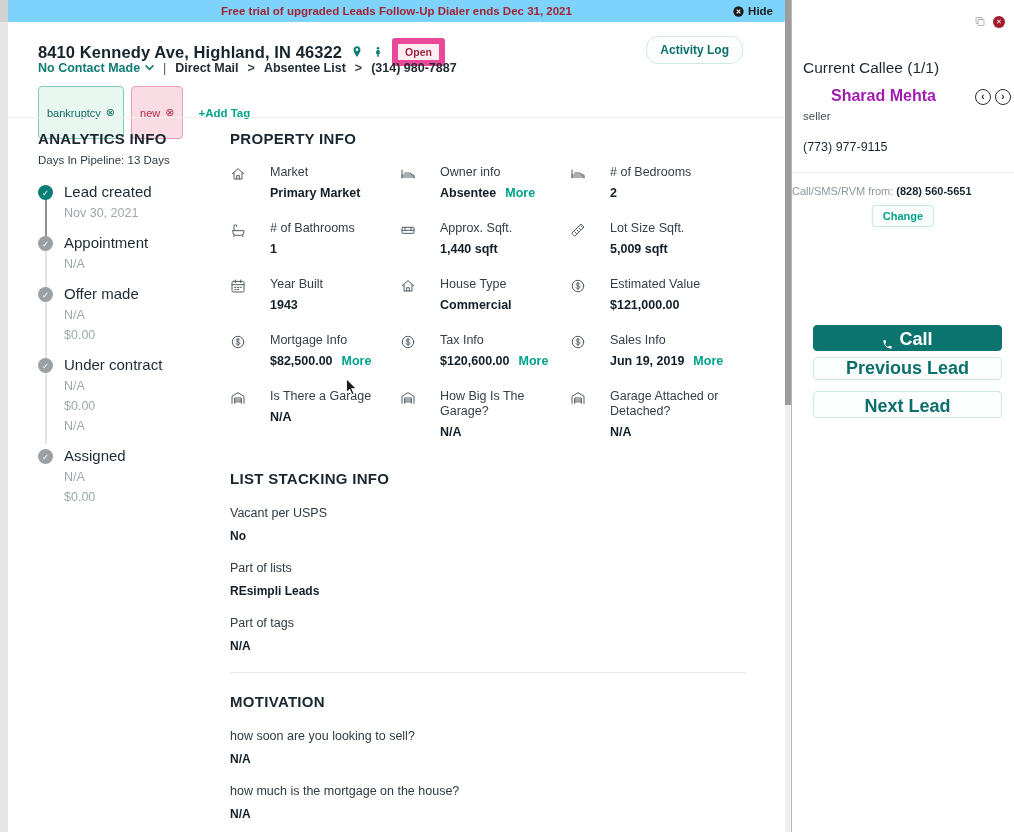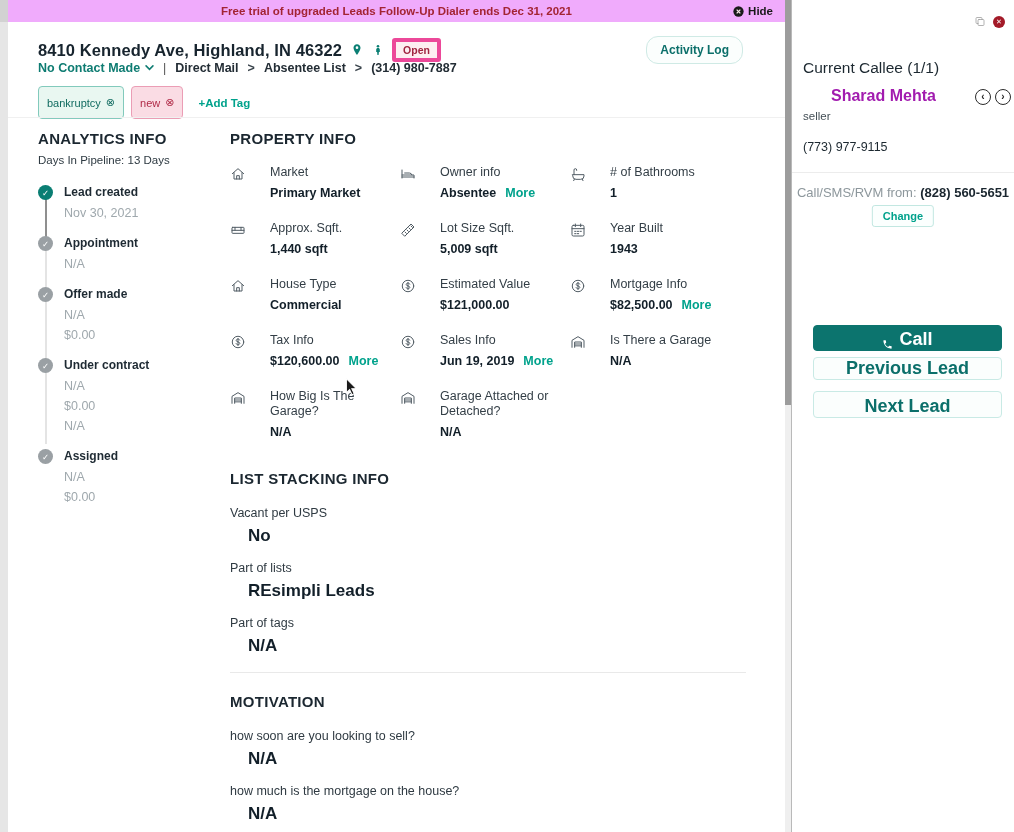--- a/index.html
+++ b/index.html
@@ -7,79 +7,79 @@
     font-family:"Liberation Sans","DejaVu Sans",sans-serif; }
   .page { position:relative; width:1014px; height:832px; background:#fff; overflow:hidden; }
 
   
   .left-strip { position:absolute; left:0; top:0; width:8px; height:832px; background:#e6e6e6; }
   .left-strip .top { position:absolute; top:0; left:0; width:8px; height:22px; background:#d2d2d2; }
 
   
   .main { position:absolute; left:8px; top:0; width:777px; height:832px; background:#fff; }
 
-  .banner { position:absolute; left:0; top:0; width:777px; height:22px; background:#f0abfc;
+  .banner { position:absolute; left:0; top:0; width:777px; height:22px; background:#7dd3fc;
     display:flex; align-items:center; justify-content:center; }
   .banner-text { color:#a32433; font-size:11.5px; font-weight:bold; }
   .banner-hide { position:absolute; right:12px; top:0; height:22px; display:flex; align-items:center;
     gap:4px; color:#181818; font-size:11.5px; font-weight:bold; cursor:pointer; }
 
   .header-divider { position:absolute; left:0; top:117px; width:777px; border-top:1px solid #f0f0f0; }
 
   .address-row { position:absolute; left:30px; top:38px; display:flex; align-items:center; gap:8px; }
   .address { font-size:16.5px; font-weight:bold; color:#17242e; letter-spacing:.1px; }
   .badge-open { font-size:10.5px; font-weight:bold; color:#a02540; background:#fdeef1;
-    border:4px solid #ec4899; border-radius:3px; padding:2px 7px; }
+    border:6px solid #ec4899; border-radius:3px; padding:2px 7px; }
   .activity-log { position:absolute; right:42px; top:36px; padding:6px 13px; background:#fbfefd;
     border:1px solid #cfeae5; border-radius:12px; color:#0b6f6a; font-size:12px; font-weight:bold; cursor:pointer; }
 
   .breadcrumb-row { position:absolute; left:30px; top:61px; display:flex; align-items:center; gap:9px;
     font-size:12.5px; font-weight:bold; color:#232d35; }
   .stage { color:#0e7c72; display:flex; align-items:center; gap:5px; cursor:pointer; }
   .bc-sep { color:#39434b; font-weight:bold; }
   .bc-pipe { color:#555; font-weight:normal; }
 
   .tags-row { position:absolute; left:30px; top:86px; display:flex; align-items:center; gap:7px; }
-  .tag { display:flex; align-items:center; gap:5px; font-size:11px; border-radius:4px; padding:9px 8px; }
+  .tag { display:flex; align-items:center; gap:5px; font-size:11px; border-radius:4px; padding:19px 8px; }
   .tag-teal { background:#e9f7f1; border:1px solid #82cabc; color:#116b60; }
   .tag-pink { background:#fadce4; border:1px solid #eb9db5; color:#b02a47; }
   .tag .rm { font-size:11px; cursor:pointer; }
   .add-tag { color:#00a28c; font-size:11.5px; font-weight:bold; cursor:pointer; margin-left:8px; }
 
   .sec-title { font-size:15px; font-weight:600; color:#1b2730; letter-spacing:.3px; }
 
   
   .analytics { position:absolute; left:30px; top:130px; width:180px; }
   .pipeline { margin-top:7px; font-size:11.5px; color:#2e3a42; }
   .timeline { position:relative; margin-top:18px; }
   .tl-line { position:absolute; left:6.5px; top:12px; width:2px; height:248px; background:#e4e4e4; }
   .tl-line-dark { position:absolute; left:6.5px; top:12px; width:2px; height:50px; background:#8f8f8f; }
   .tl-item { position:relative; padding-left:26px; margin-bottom:15px; }
   .tl-dot { position:absolute; left:0; top:1px; width:15px; height:15px; border-radius:50%;
     display:flex; align-items:center; justify-content:center; color:#fff; font-size:8.5px; }
   .dot-done { background:#0a7e73; }
   .dot-todo { background:#9aa0a4; }
-  .tl-label { font-size:12px; font-weight:700; color:#1e2a33; line-height:16px;margin-top:8px; }
+  .tl-label { font-size:15px; font-weight:400; color:#1e2a33; line-height:16px;margin-top:8px; }
   .tl-sub { font-size:12.5px; color:#9fa8ad; line-height:14px; margin-top:6px; }
 
   
   .property { position:absolute; left:222px; top:130px; width:540px; }
   .prop-grid { margin-top:18px; display:grid; grid-template-columns:170px 170px 186px; row-gap:14px; }
   .prop-item { display:flex; gap:24px; min-height:42px; }
   .picon { width:16px; height:16px; flex:none; margin-top:1px; color:#515c64; }
   .prop-label { font-size:12.5px; color:#333e46; line-height:15px; }
   .prop-value { font-size:12.5px; font-weight:bold; color:#121f29; margin-top:6px; }
   .more { color:#00a28c; font-weight:bold; font-size:12.5px; margin-left:9px; cursor:pointer; }
 
   
   .liststack { position:absolute; left:222px; top:470px; width:516px; }
   .kv { margin-top:18px; }
   .kv-item { margin-bottom:16px; }
   .kv-label { font-size:12.5px; color:#2f3a42; line-height:16px; }
-  .kv-value { font-size:17px; font-weight:bold; color:#121f29; margin-top:7px; line-height:16px;margin-left:18px; }
+  .kv-value { font-size:12px; font-weight:bold; color:#121f29; margin-top:7px; line-height:16px; }
   .motivation { position:absolute; left:222px; top:672px; width:516px; border-top:1px solid #e9e9e9; padding-top:20px; }
 
   
   .cursor { position:absolute; left:337px; top:377px; }
 
   
   .scrollbar { position:absolute; left:785px; top:0; width:6px; height:832px; background:#efefef; }
   .scroll-thumb { position:absolute; left:0; top:0; width:6px; height:405px; background:#9c9c9c; }
 
   
@@ -90,21 +90,21 @@
     display:flex; align-items:center; justify-content:center; font-size:7px; font-weight:bold; cursor:pointer; }
   .panel-title { position:absolute; left:11px; top:59px; font-size:15.5px; color:#1c2830; }
   .panel-name { position:absolute; left:11px; top:87px; font-size:16px; font-weight:bold; color:#a21caf;margin-left:28px; }
   .nav-circles { position:absolute; right:3px; top:89px; display:flex; gap:4px; }
   .nav-circle { width:16px; height:16px; border-radius:50%; border:1.4px solid #2b2b2b; background:#fff;
     display:flex; align-items:center; justify-content:center; font-size:10px; font-weight:bold; color:#222;
     cursor:pointer; line-height:1; }
   .panel-role { position:absolute; left:11px; top:110px; font-size:11.5px; color:#434e55; }
   .panel-phone { position:absolute; left:11px; top:140px; font-size:12.5px; font-weight:500; color:#1c2830; }
   .panel-div { position:absolute; left:0; top:172px; width:100%; border-top:1px solid #ececec; }
-  .call-from { position:absolute; left:0; top:185px; width:100%; text-align:center; font-size:13px; }
+  .call-from { position:absolute; left:0; top:185px; width:100%; font-size:11px; }
   .call-from .lbl { color:#8d979c; }
   .call-from .num { color:#1a262f; font-weight:bold; }
   .change-btn { position:absolute; left:50%; transform:translateX(-50%); top:205px; padding:4px 10px;
     background:#fbfffe; border:1px solid #c2e7e1; border-radius:3px; color:#00a28c;
     font-size:11px; font-weight:bold; cursor:pointer; }
   .btn { position:absolute; left:21px; width:189px; border-radius:4px; display:flex; align-items:flex-end;
     justify-content:center; gap:6px; font-size:18px; font-weight:bold; cursor:pointer; }
   .btn-call { top:325px; height:26px; background:#0c746e; color:#fff; border:1px solid #0c746e; }
   .btn-outline { background:#fbfefd; border:1px solid #c9eae5; color:#0b6f6a; }
   .btn-prev { top:357px; height:23px; }
@@ -273,20 +273,29 @@
         </div>
         <div class="prop-item">
           <svg class="picon line">
               <use href="#i-bed"></use>
             </svg>
           <div>
               <div class="prop-label">Owner info</div>
           <div class="prop-value"><span>Absentee</span><span class="more">More</span></div>
             </div>
         </div>
+        <div class="prop-item">
+          <svg class="picon line">
+              <use href="#i-bed"></use>
+            </svg>
+          <div>
+              <div class="prop-label"># of Bedrooms</div>
+          <div class="prop-value">2</div>
+            </div>
+        </div>
 
         <div class="prop-item">
           <svg class="picon line">
               <use href="#i-bath"></use>
             </svg>
           <div>
               <div class="prop-label"># of Bathrooms</div>
           <div class="prop-value">1</div>
             </div>
         </div>

